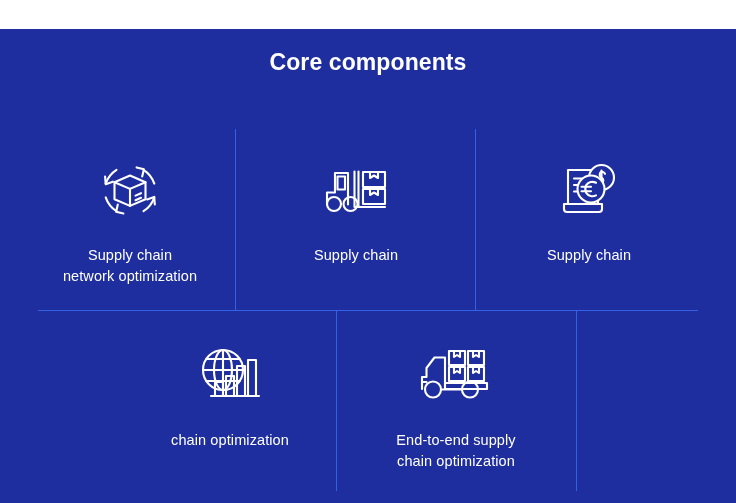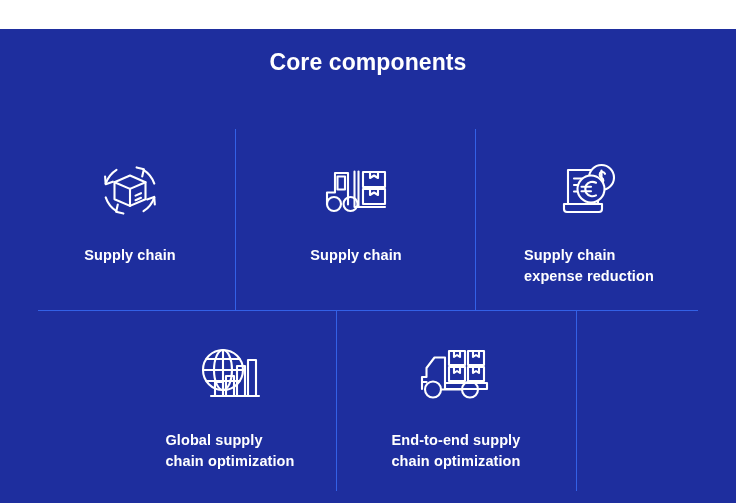--- a/index.html
+++ b/index.html
@@ -58,22 +58,23 @@
     box-sizing: border-box;
   }
   .card-icon {
     display: flex;
     align-items: center;
     justify-content: center;
     height: 86px;
   }
   .card-label {
     margin-top: 12px;
+    text-align: center;
     font-size: 14.5px;
-    font-weight: bold;
+    font-weight: normal;
     line-height: 1.42;
     letter-spacing: 0.1px;
   }
   .card-label .line { display: block; }
 
   
   .row-top    { top: 118px; }
   .row-bottom { top: 303px; }
 
   .col-t1 { left: 35px;  width: 190px; }
@@ -114,20 +115,21 @@
         <path d="M56.5 22.8 A26 26 0 0 1 67.3 36.6"></path>
         <path d="M49.6 20.4 L56.9 22.3 L55.2 29.4"></path>
         <path d="M67.3 50.4 A26 26 0 0 1 56.5 64.2"></path>
         <path d="M67.8 57.5 L67.2 49.9 L60.1 52.4"></path>
         <path d="M18.7 50.4 A26 26 0 0 0 29.5 64.2"></path>
         <path d="M36.4 66.6 L29.1 64.7 L30.8 57.6"></path>
       </svg>
     </div>
     <div class="card-label">
       <span class="line">Supply chain</span>
+      <span class="line">network optimization</span>
     </div>
   </div>
 
   <div class="card row-top col-t2">
     <div class="card-icon">
       <svg width="86" height="86" viewBox="0 0 86 86" fill="none" stroke="#ffffff" stroke-width="2.1" stroke-linecap="round" stroke-linejoin="round">
 
         <path d="M14 57.5 L14 45.5 L22 45.5 L22 26 L35 26 L35 57.5"></path>
         <path d="M24.5 29.5 L32 29.5 L32 42.5 L24.5 42.5 Z"></path>
 
@@ -164,21 +166,20 @@
         <path d="M59 26.8 A3.6 3.6 0 0 0 55.5 24.8 A3.2 3.2 0 0 0 55.5 30.6 A3.2 3.2 0 0 1 55.5 36.4 A3.6 3.6 0 0 1 52 34.3"></path>
 
         <circle cx="45" cy="42" r="13.5" fill="#1e2e9e"></circle>
         <path d="M50 35.7 A7.6 7.6 0 0 0 40.2 38.2 A9 9 0 0 0 40.2 45.9 A7.6 7.6 0 0 0 50 48.4"></path>
         <path d="M35.5 39.8 L45 39.8"></path>
         <path d="M35.5 44.3 L45 44.3"></path>
       </svg>
     </div>
     <div class="card-label">
       <span class="line">Supply chain</span>
-      <span class="line">expense reduction</span>
     </div>
   </div>
 
   <div class="card row-bottom col-b1">
     <div class="card-icon">
       <svg width="86" height="86" viewBox="0 0 86 86" fill="none" stroke="#ffffff" stroke-width="2.1" stroke-linecap="round" stroke-linejoin="round">
 
         <circle cx="36" cy="38" r="20"></circle>
         <ellipse cx="36" cy="38" rx="9" ry="20"></ellipse>
         <path d="M16 38 L56 38"></path>
@@ -187,21 +188,20 @@
         <path d="M36 18 L36 58"></path>
 
         <path d="M28 64 L28 50 L36 50 L36 64"></path>
         <path d="M39 64 L39 44 L47 44 L47 64"></path>
         <path d="M50 64 L50 34 L58 34 L58 64"></path>
         <path d="M61 64 L61 28 L69 28 L69 64"></path>
         <path d="M24 64 L72 64"></path>
       </svg>
     </div>
     <div class="card-label">
-      <span class="line">Global supply</span>
       <span class="line">chain optimization</span>
     </div>
   </div>
 
   <div class="card row-bottom col-b2">
     <div class="card-icon">
       <svg width="94" height="86" viewBox="0 0 94 86" fill="none" stroke="#ffffff" stroke-width="2.1" stroke-linecap="round" stroke-linejoin="round">
 
         <path d="M13 57 L13 45 L17.5 45 L17.5 36 L25.5 25.5 L36 25.5 L36 57"></path>
         <path d="M13 50 L17.5 50"></path>

